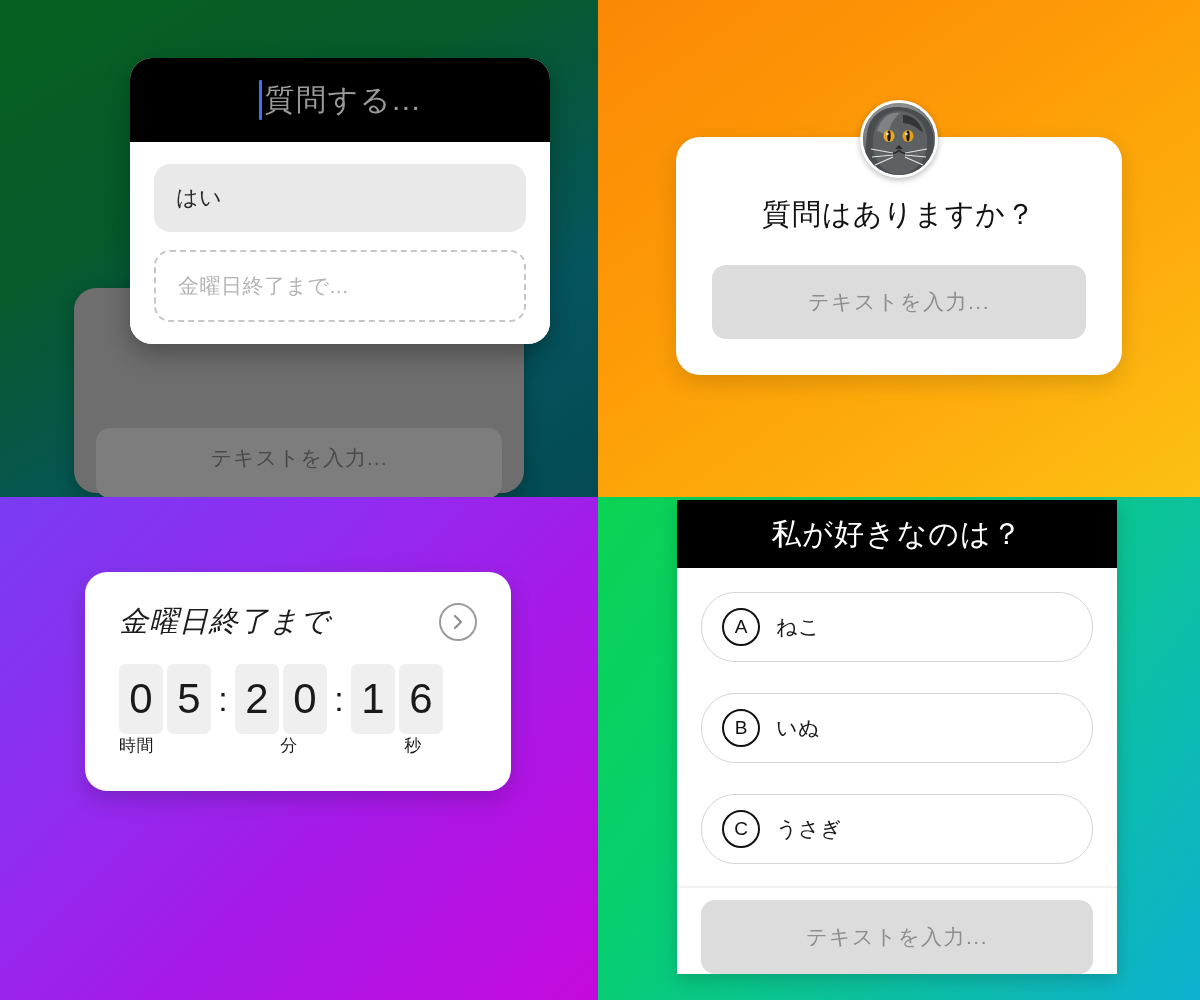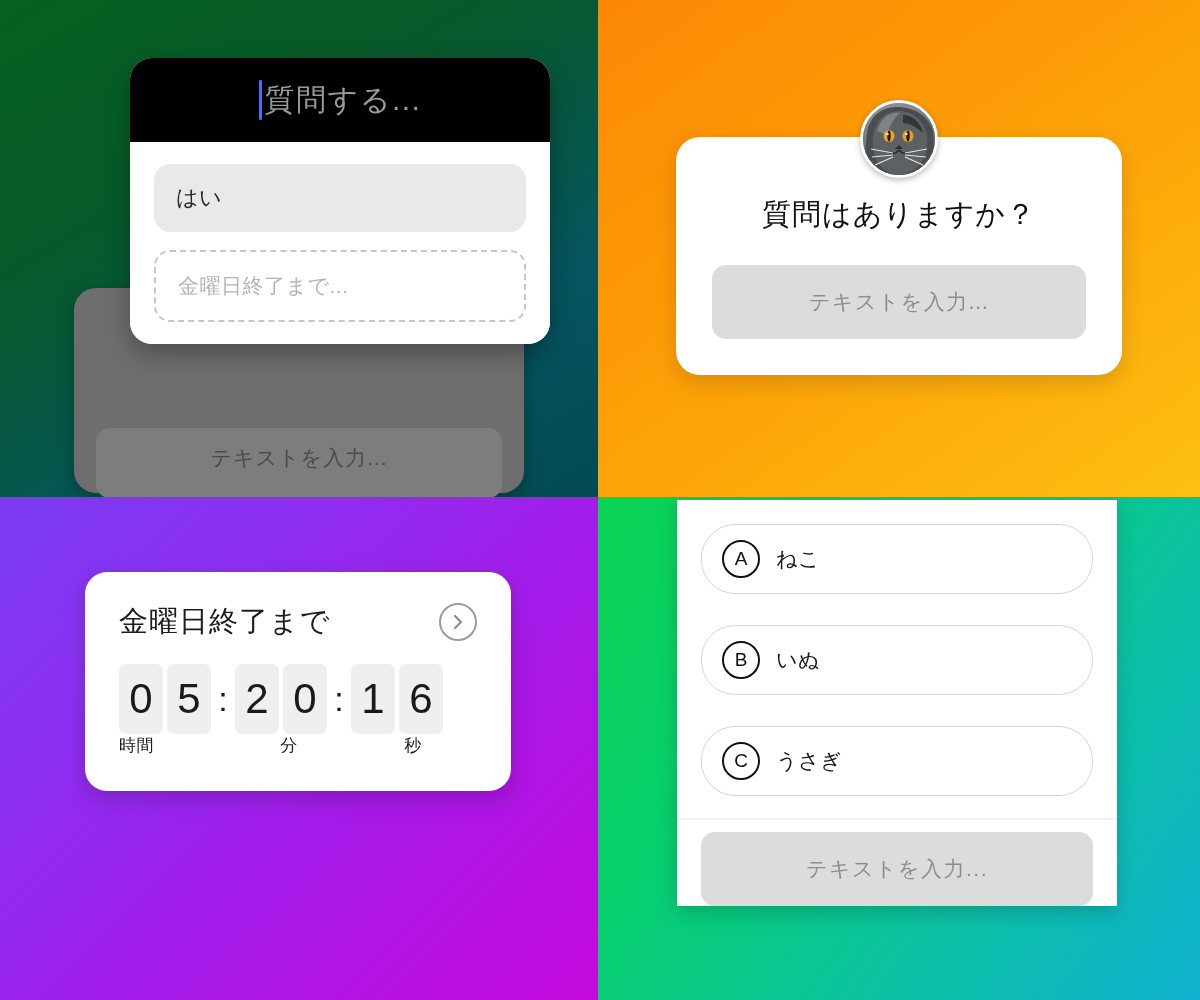--- a/index.html
+++ b/index.html
@@ -137,21 +137,20 @@
     left: 78px;
     top: 137px;
     width: 446px;
   }
   .p2-card {
     background: #ffffff;
     border-radius: 24px;
     box-shadow: 0 8px 22px rgba(0,0,0,0.14);
     padding: 58px 36px 36px 36px;
     position: relative;
-    font-family: Liberation Serif, serif;
   }
   .p2-avatar {
     position: absolute;
     left: 50%;
     top: -37px;
     transform: translateX(-50%);
     width: 72px;
     height: 72px;
     border-radius: 50%;
     border: 3px solid #ffffff;
@@ -197,20 +196,21 @@
   .p3-head {
     display: flex;
     align-items: center;
     justify-content: space-between;
     margin-bottom: 22px;
   }
   .p3-title {
     font-size: 29px;
     color: #1c1c1c;
     letter-spacing: 1px;
+    font-style: italic;
   }
   .chevron-circle {
     width: 34px;
     height: 34px;
     border: 2px solid #9b9b9b;
     border-radius: 50%;
     display: flex;
     align-items: center;
     justify-content: center;
     flex: 0 0 auto;
@@ -432,20 +432,23 @@
       <div class="unit-row">
         <div class="unit u-h">時間</div>
         <div class="unit u-m">分</div>
         <div class="unit u-s">秒</div>
       </div>
     </div>
   </div>
 
   <div class="panel panel-greencyan">
     <div class="p4-card">
+      <div class="p4-header">
+        <span class="p4-title">私が好きなのは？</span>
+      </div>
       <div class="p4-body">
         <div class="quiz-opt">
           <span class="quiz-badge">A</span>
           <span class="quiz-label">ねこ</span>
         </div>
         <div class="quiz-opt">
           <span class="quiz-badge">B</span>
           <span class="quiz-label">いぬ</span>
         </div>
         <div class="quiz-opt">

